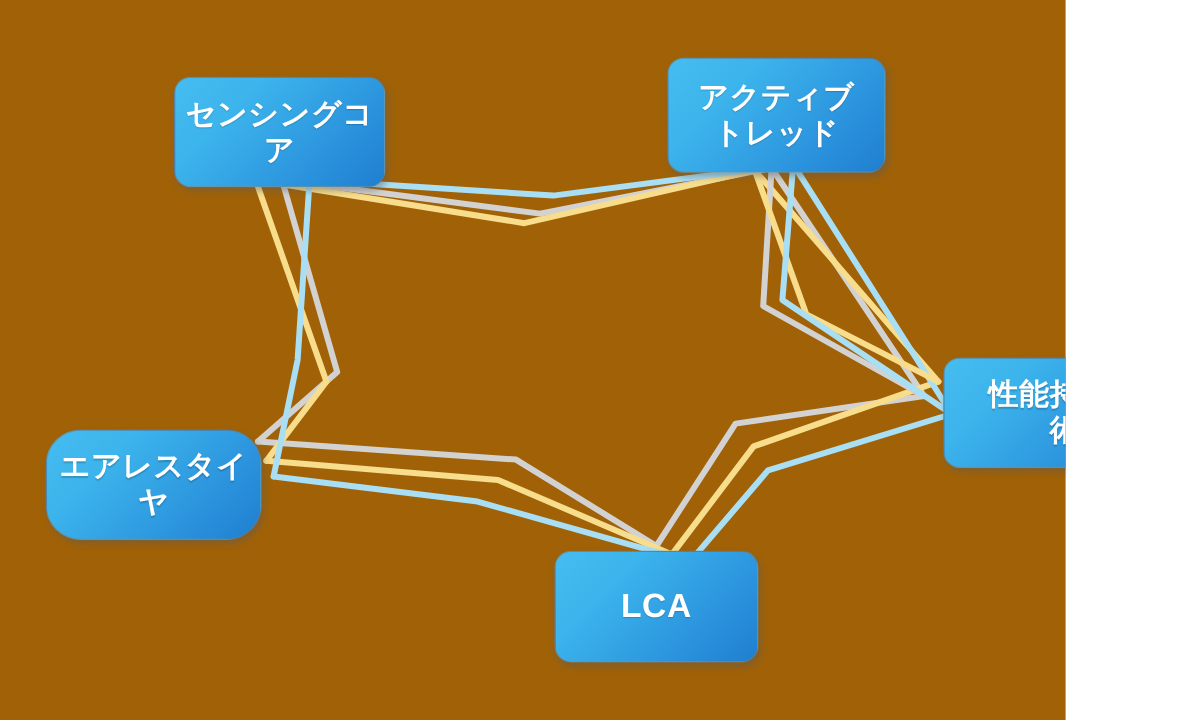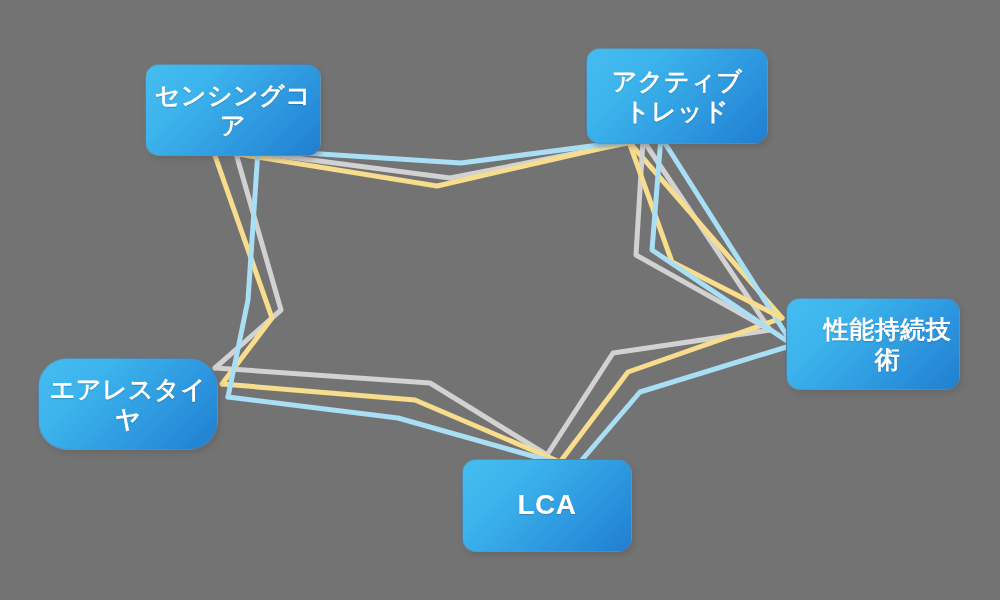--- a/index.html
+++ b/index.html
@@ -2,23 +2,23 @@
 <html><head>
 <meta charset="utf-8">
 <style>
   html, body {
     margin: 0;
     padding: 0;
     background: #ffffff;
   }
   #stage {
     position: relative;
-    width: 1000px;
+    width: 888px;
     height: 600px;
-    background: #737373;
+    background: #a16207;
     overflow: hidden;
     font-family: "Liberation Sans", "DejaVu Sans", sans-serif;
   }
 
   #link-layer {
     position: absolute;
     left: 0;
     top: 0;
     width: 1000px;
     height: 600px;
@@ -92,21 +92,21 @@
         <polyline points="643,140 636,255 770,330" stroke="#d2d2d2" stroke-width="5" fill="none"></polyline>
         <polyline points="629,142 672,262 782,318" stroke="#f7dd8c" stroke-width="5" fill="none"></polyline>
         <polyline points="661,137 652,250 793,345" stroke="#a9dff5" stroke-width="5" fill="none"></polyline>
       </g>
   </svg>
 
   <div class="node" id="node-sensing-core" style="left: 145px; top: 64px; width: 176px; height: 92px;">
     <span class="node-label">センシングコア</span>
   </div>
 
-  <div class="node" id="node-active-tread" style="left: 586px; top: 48px; width: 182px; height: 96px;">
+  <div class="node" id="node-active-tread" style="left: 556px; top: 48px; width: 182px; height: 96px;">
     <span class="node-label">アクティブ
 トレッド</span>
   </div>
 
   <div class="node" id="node-performance" style="left: 786px; top: 298px; width: 174px; height: 92px; padding-left: 29px;">
     <span class="node-label">性能持続技術</span>
   </div>
 
   <div class="node" id="node-airless" style="left: 38px; top: 358px; width: 180px; height: 92px; border-radius: 29px;">
     <span class="node-label">エアレスタイヤ</span>

